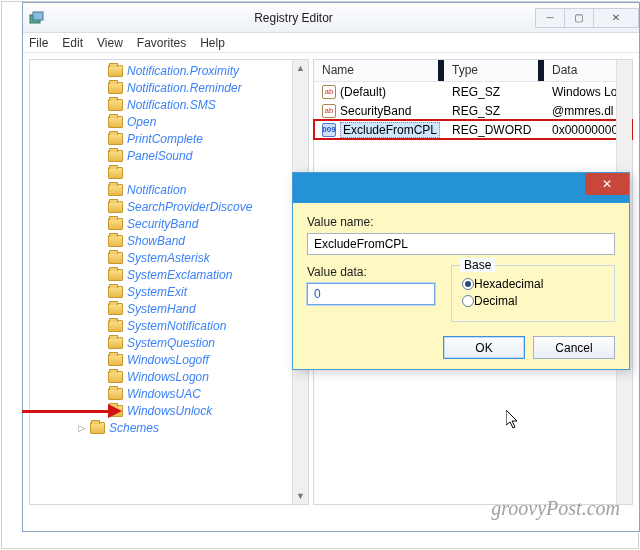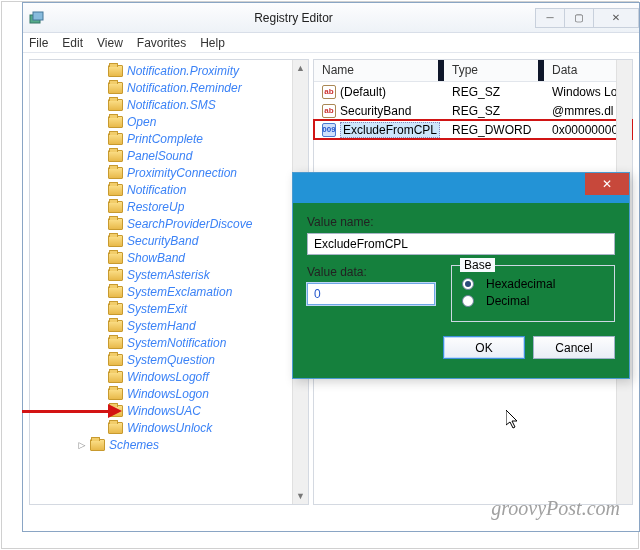--- a/index.html
+++ b/index.html
@@ -29,39 +29,39 @@
   .folder::before{content:"";position:absolute;top:-3px;left:0;width:7px;height:3px;background:#f2cd6a;border:1px solid #c89a2e;border-bottom:none;border-radius:1px 1px 0 0;}
   .tree-item .lbl { color:#3b82f6;font-style:italic; }
   .list-pane { flex:1; border:1px solid #d4d9e1; margin:4px 6px 4px 2px; position:relative; background:#fff;}
   .list-header { display:flex; height:22px; border-bottom:1px solid #e2e6ec; background:#fafbfc;}
   .col { padding:3px 8px; border-right:6px solid #0f172a; color:#333;}
   .col.name{width:130px;} .col.type{width:100px;} .col.data{flex:1;}
   .list-rows { }
   .row { display:flex; height:19px; align-items:center; }
   .cell { padding:0 8px; overflow:hidden; white-space:nowrap;}
   .cell.name{width:130px; display:flex; align-items:center; gap:4px;} .cell.type{width:100px;} .cell.data{flex:1;}
-  .ico-sz { width:14px; height:14px; border:1px solid #a85; background:#fff; display:flex; align-items:center; justify-content:center; font-size:8px; color:#c33; font-weight:bold; border-radius:2px;}
+  .ico-sz { width:14px; height:14px; border:1px solid #a85; background:#fff; display:flex; align-items:center; justify-content:center; font-size:8px; color:#c33; font-weight:normal; border-radius:2px;}
   .ico-dw { width:14px; height:14px; border:1px solid #4a7bd0; background:#cfe0fb; display:flex; align-items:center; justify-content:center; font-size:8px; color:#2255cc; font-weight:bold; border-radius:2px;}
   .row.selected { outline:2px solid #d01414; outline-offset:-1px; }
   .row.selected .cell.name .txt { background:#cde6fb; border:1px dotted #88b; padding:0 2px;}
   .statusbar { position:absolute; left:0; right:0; bottom:0; height:22px; border-top:1px solid #e3e7ee; padding:3px 8px; color:#333; background:#fafbfc; white-space:nowrap; overflow:hidden;}
   .vscroll2 { position:absolute; top:0; right:0; bottom:0; width:16px; background:#f0f0f0; border-left:1px solid #e0e0e0;}
 
   
   .dialog { position:absolute; left:290px; top:170px; width:338px; border:1px solid #4a9ad0; background:#fff; box-shadow:3px 3px 10px rgba(0,0,0,.18); z-index:5;}
   .dlg-title { height:30px; background:#2393d6; color:#fff; display:flex; align-items:center; justify-content:center; position:relative;}
   .dlg-close { position:absolute; right:0; top:0; width:44px; height:22px; background:#c7483b; color:#fff; display:flex; align-items:center; justify-content:center; font-size:12px;}
-  .dlg-body { padding:12px 14px 19px; background:#15803d;}
+  .dlg-body { padding:12px 14px 10px; background:#fef9c3;}
   .dlg-body .lbl { margin-bottom:4px; color:#222;}
   .tinput { width:100%; height:22px; border:1px solid #a8b4c6; padding:2px 6px; background:#fff; margin-bottom:10px;}
   .lower { display:flex; gap:16px; align-items:flex-start;}
   .vd { width:128px; height:22px; border:1px solid #6fa6e6; padding:2px 6px; background:#fff; color:#2255cc; outline:1px solid #bcd6f5;}
   .fieldset { border:1px solid #cdd7e4; padding:8px 10px 10px; position:relative; flex:1;}
   .fieldset .legend { position:absolute; top:-8px; left:8px; background:#f7fbfe; padding:0 4px; font-size:12px;}
-  .radio-row { display:flex; align-items:center; gap:12px; margin:3px 0;}
+  .radio-row { display:flex; align-items:center; gap:0; margin:3px 0;}
   .radio { width:12px; height:12px; border:1px solid #6a7f9a; border-radius:50%; display:inline-flex; align-items:center; justify-content:center; background:#fff;}
   .radio.checked::after{content:"";width:6px;height:6px;border-radius:50%;background:#2a4a7a;}
   .dlg-btns { display:flex; justify-content:flex-end; gap:8px; margin-top:14px;}
   .btn { width:82px; height:23px; border:1px solid #9fb2cb; background:linear-gradient(#fdfdfe,#e9eef6); display:flex; align-items:center; justify-content:center;}
   .btn.default { border:1px solid #3f8fdc; box-shadow:0 0 0 1px #bcdafb inset;text-align:right;}
   
   
   .arrow { position:absolute; left:20px; top:402px; width:100px; height:14px; z-index:3; pointer-events:none;}
   .arrow-line { position:absolute; top:6px; left:0; right:14px; height:3px; background:#d31313;}
   .arrow-head { position:absolute; right:0; top:0; width:0; height:0; border-left:14px solid #d31313; border-top:7px solid transparent; border-bottom:7px solid transparent;}
@@ -122,31 +122,25 @@
               <span class="lbl">PrintComplete</span>
             </div>
             <div class="tree-item child">
               <span class="tw"></span>
               <span class="folder"></span>
               <span class="lbl">PanelSound</span>
             </div>
             <div class="tree-item child">
               <span class="tw"></span>
               <span class="folder"></span>
-              <span class="lbl">ProximityConnection</span>
             </div>
             <div class="tree-item child">
               <span class="tw"></span>
               <span class="folder"></span>
               <span class="lbl">Notification</span>
-            </div>
-            <div class="tree-item child">
-              <span class="tw"></span>
-              <span class="folder"></span>
-              <span class="lbl">RestoreUp</span>
             </div>
             <div class="tree-item child">
               <span class="tw"></span>
               <span class="folder"></span>
               <span class="lbl">SearchProviderDiscove</span>
             </div>
             <div class="tree-item child">
               <span class="tw"></span>
               <span class="folder"></span>
               <span class="lbl">SecurityBand</span>

